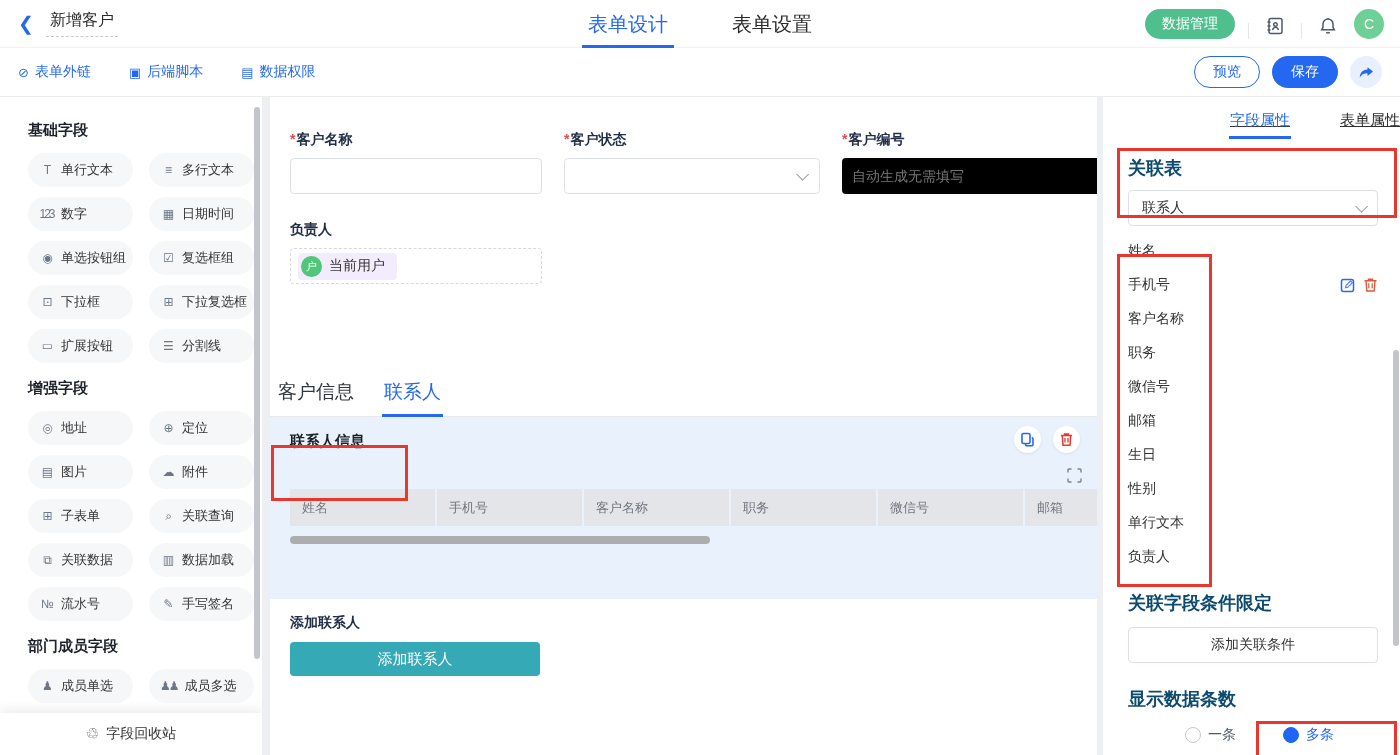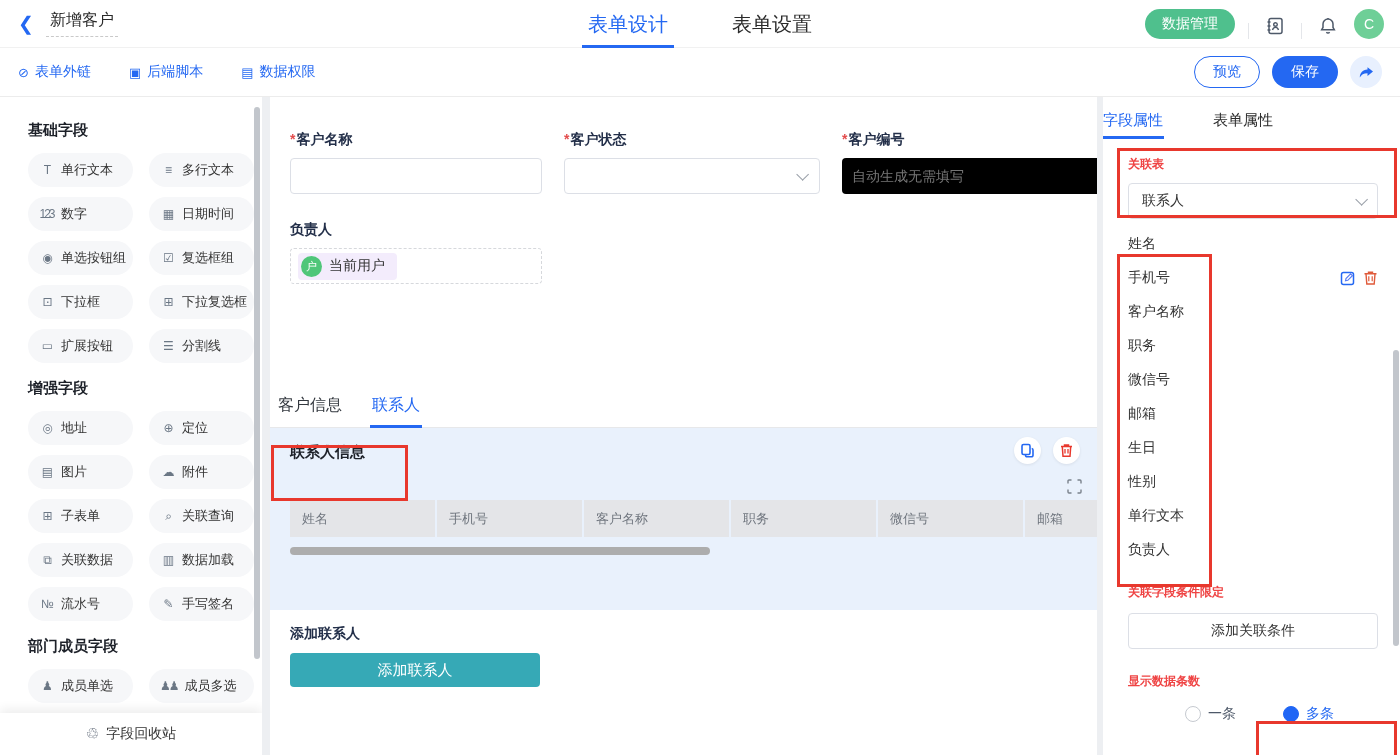--- a/index.html
+++ b/index.html
@@ -50,45 +50,45 @@
   .fld-input { height:36px; border:1px solid #dcdfe6; border-radius:4px; background:#fff; width:100%; font-size:14px; padding:0 10px; color:#333; }
   .fld-input.disabled { background:#000000; border:none; color:#b9bec7; }
   .fld-select { height:36px; border:1px solid #dcdfe6; border-radius:4px; background:#fff; display:flex; align-items:center; justify-content:flex-end; padding:0 14px; cursor:pointer; }
   .chev { width:9px; height:9px; border-right:1.5px solid #9aa0a9; border-bottom:1.5px solid #9aa0a9; transform:rotate(45deg) translateY(-3px); }
   .owner-block { margin:27px 0 0 20px; }
   .owner-box { margin-top:9px; width:252px; height:36px; border:1px dashed #d6d8dc; border-radius:4px; display:flex; align-items:center; padding-left:7px; }
   .owner-tag { background:#f3ecfc; border-radius:4px; height:27px; display:inline-flex; align-items:center; gap:7px; padding:0 12px 0 3px; font-size:14px; color:#333; }
   .tag-circle { width:21px; height:21px; border-radius:50%; background:#4fc679; color:#fff; font-size:11px; display:flex; align-items:center; justify-content:center; }
 
   .canvas-tabs { margin-top:95px; padding-left:8px; display:flex; gap:30px; border-bottom:1px solid #e7e8ea; }
-  .c-tab { font-size:16px; color:#33383f; padding-bottom:11px; position:relative; cursor:pointer;margin-top:16px; }
+  .c-tab { font-size:19px; color:#33383f; padding-bottom:11px; position:relative; cursor:pointer; }
   .c-tab.active { color:#2468f2; }
   .c-tab.active::after { content:""; position:absolute; left:-2px; right:-2px; bottom:-1px; height:3px; background:#2468f2; }
 
   .subform-panel { margin-top:0; width:827px; height:182px; background:#e9f1fc; position:relative; }
   .sf-title { position:absolute; left:20px; top:15px; font-size:15px; font-weight:bold; color:#1d2129; }
   .sf-iconbtn { position:absolute; top:9px; width:27px; height:27px; border-radius:50%; background:#fff; display:flex; align-items:center; justify-content:center; cursor:pointer; box-shadow:0 1px 3px rgba(0,0,0,.08); }
   .sf-copy { right:56px; }
   .sf-del { right:17px; }
   .sf-corners { position:absolute; right:15px; top:51px; cursor:pointer; }
   .sf-table { position:absolute; left:20px; right:0; top:72px; height:37px; display:flex; gap:2px; overflow:hidden; }
   .sf-col { flex:0 0 145px; background:#e4e5e8; color:#6f757e; font-size:13px; display:flex; align-items:center; padding-left:12px; }
   .sf-scroll { position:absolute; left:20px; top:119px; width:420px; height:8px; background:#adadad; border-radius:4px; cursor:pointer; }
 
   .add-contact-label { margin:15px 0 0 20px; font-size:14px; font-weight:600; color:#24304a; }
   .btn-teal { margin:10px 0 0 20px; width:250px; height:34px; background:#36a9b6; border:none; border-radius:4px; color:#fff; font-size:15px; cursor:pointer; }
 
   
   .rightpanel { position:absolute; left:1103px; top:97px; width:297px; height:658px; background:#fff; overflow:hidden; }
-  .rp-tabs { display:flex; justify-content:flex-start; gap:50px; padding-top:14px; }
+  .rp-tabs { display:flex; justify-content:flex-end; gap:50px; padding-top:14px;text-decoration:underline; }
   .rp-tab { font-size:15px; color:#2b2b2b; padding-bottom:9px; position:relative; cursor:pointer; }
   .rp-tab.active { color:#2468f2; }
   .rp-tab.active::after { content:""; position:absolute; left:-1px; right:-1px; bottom:0; height:3px; background:#2468f2; }
   .rp-body { padding:9px 22px 0 25px; }
-  .rp-label { font-size:12px; font-weight:600; color:#ef4444; }
+  .rp-label { font-size:18px; font-weight:600; color:#0c4a6e; }
   .rp-select { margin-top:10px; width:250px; height:36px; border:1px solid #dcdfe6; border-radius:4px; display:flex; align-items:center; justify-content:space-between; padding:0 13px; font-size:14px; color:#333; cursor:pointer; }
   .rp-row { margin-top:25px; width:250px; display:flex; align-items:center; justify-content:space-between; }
   .plus-ico { color:#2468f2; font-size:20px; font-weight:400; cursor:pointer; line-height:16px; }
   .rf-list { margin-top:8px; width:250px; }
   .rf-item { height:34px; display:flex; align-items:center; justify-content:space-between; font-size:14px; color:#333; cursor:pointer; }
   .rf-icons { display:flex; gap:7px; align-items:center; }
   .rf-icons span { cursor:pointer; display:flex; }
   .rp-cond-label { margin-top:17px; }
   .btn-cond { margin-top:12px; width:250px; height:36px; background:#fff; border:1px solid #dcdfe6; border-radius:4px; font-size:14px; color:#333; cursor:pointer; }
   .rp-count-label { margin-top:24px; }

